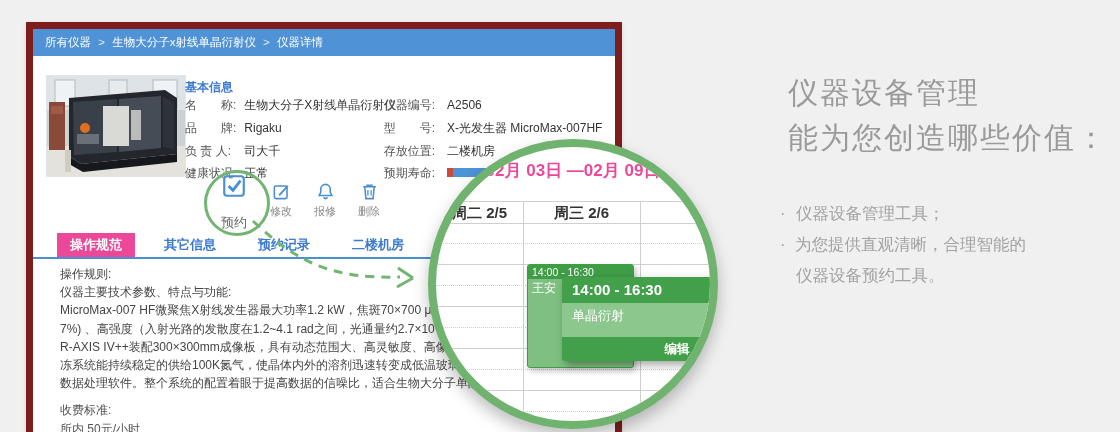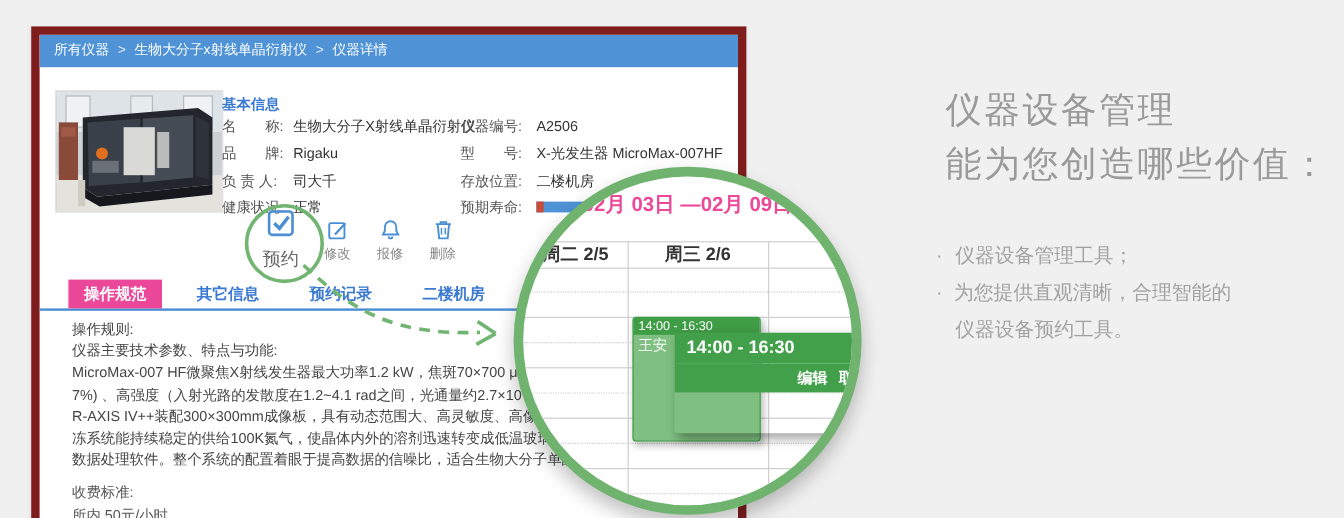--- a/index.html
+++ b/index.html
@@ -24,21 +24,21 @@
   .bi-val{display:inline-block;color:#333;}
   .lbl-l{width:56px;} .val-l{width:136px;}
   .lbl-r{width:60px;} .val-r{width:150px;}
   .lifebar{display:inline-block;vertical-align:middle;width:88px;height:9px;background:#4f93d6;position:relative;top:-1px;}
   .lifebar .red{position:absolute;left:0;top:0;bottom:0;width:6px;background:#c94b38;}
 
   
   .act{display:flex;flex-direction:column;align-items:center;cursor:pointer;}
   .act .lbl{color:#888;}
   .act-reserve{left:176px;top:144px;width:50px;}
-  .act-reserve .lbl{color:#666;font-size:15px;margin-top:8px;}
+  .act-reserve .lbl{color:#666;font-size:13px;margin-top:15px;}
   .act-small{width:40px;top:153px;}
   .act-small .lbl{font-size:11px;margin-top:3px;}
   .act-edit{left:228px;} .act-repair{left:272px;} .act-del{left:316px;}
   .ring{left:171px;top:141px;width:60px;height:60px;border:3px solid #72b572;border-radius:50%;z-index:3;pointer-events:none;}
 
   
   .tabline{left:0;right:0;top:228px;height:0;border-bottom:2px solid #4a8fd3;}
   .tabs{left:24px;top:204px;height:24px;display:flex;}
   .tab{line-height:24px;padding:0 13px;margin-right:16px;font-size:13px;font-weight:bold;color:#3a7ad1;cursor:pointer;white-space:nowrap;}
   .tab.active{background:#ec4899;color:#fff;}
@@ -227,20 +227,21 @@
   <div class="abs daycell" style="left:87px;width:117px;">周三 2/6</div>
   <div class="abs daycell" style="left:210px;width:110px;padding-left:47px;">周四</div>
 
   <div class="abs event">
     <div class="event-time">14:00 - 16:30</div>
     <div class="event-user">王安</div>
   </div>
 
   <div class="abs popup">
     <div class="popup-head">14:00 - 16:30</div>
+    <div class="popup-body">单晶衍射</div>
     <div class="popup-foot">
       <span>编辑</span>
       <span>取消</span>
     </div>
   </div>
 </div>
 
 <div class="abs promo-head">
   <div>仪器设备管理</div>
   <div>能为您创造哪些价值：</div>

